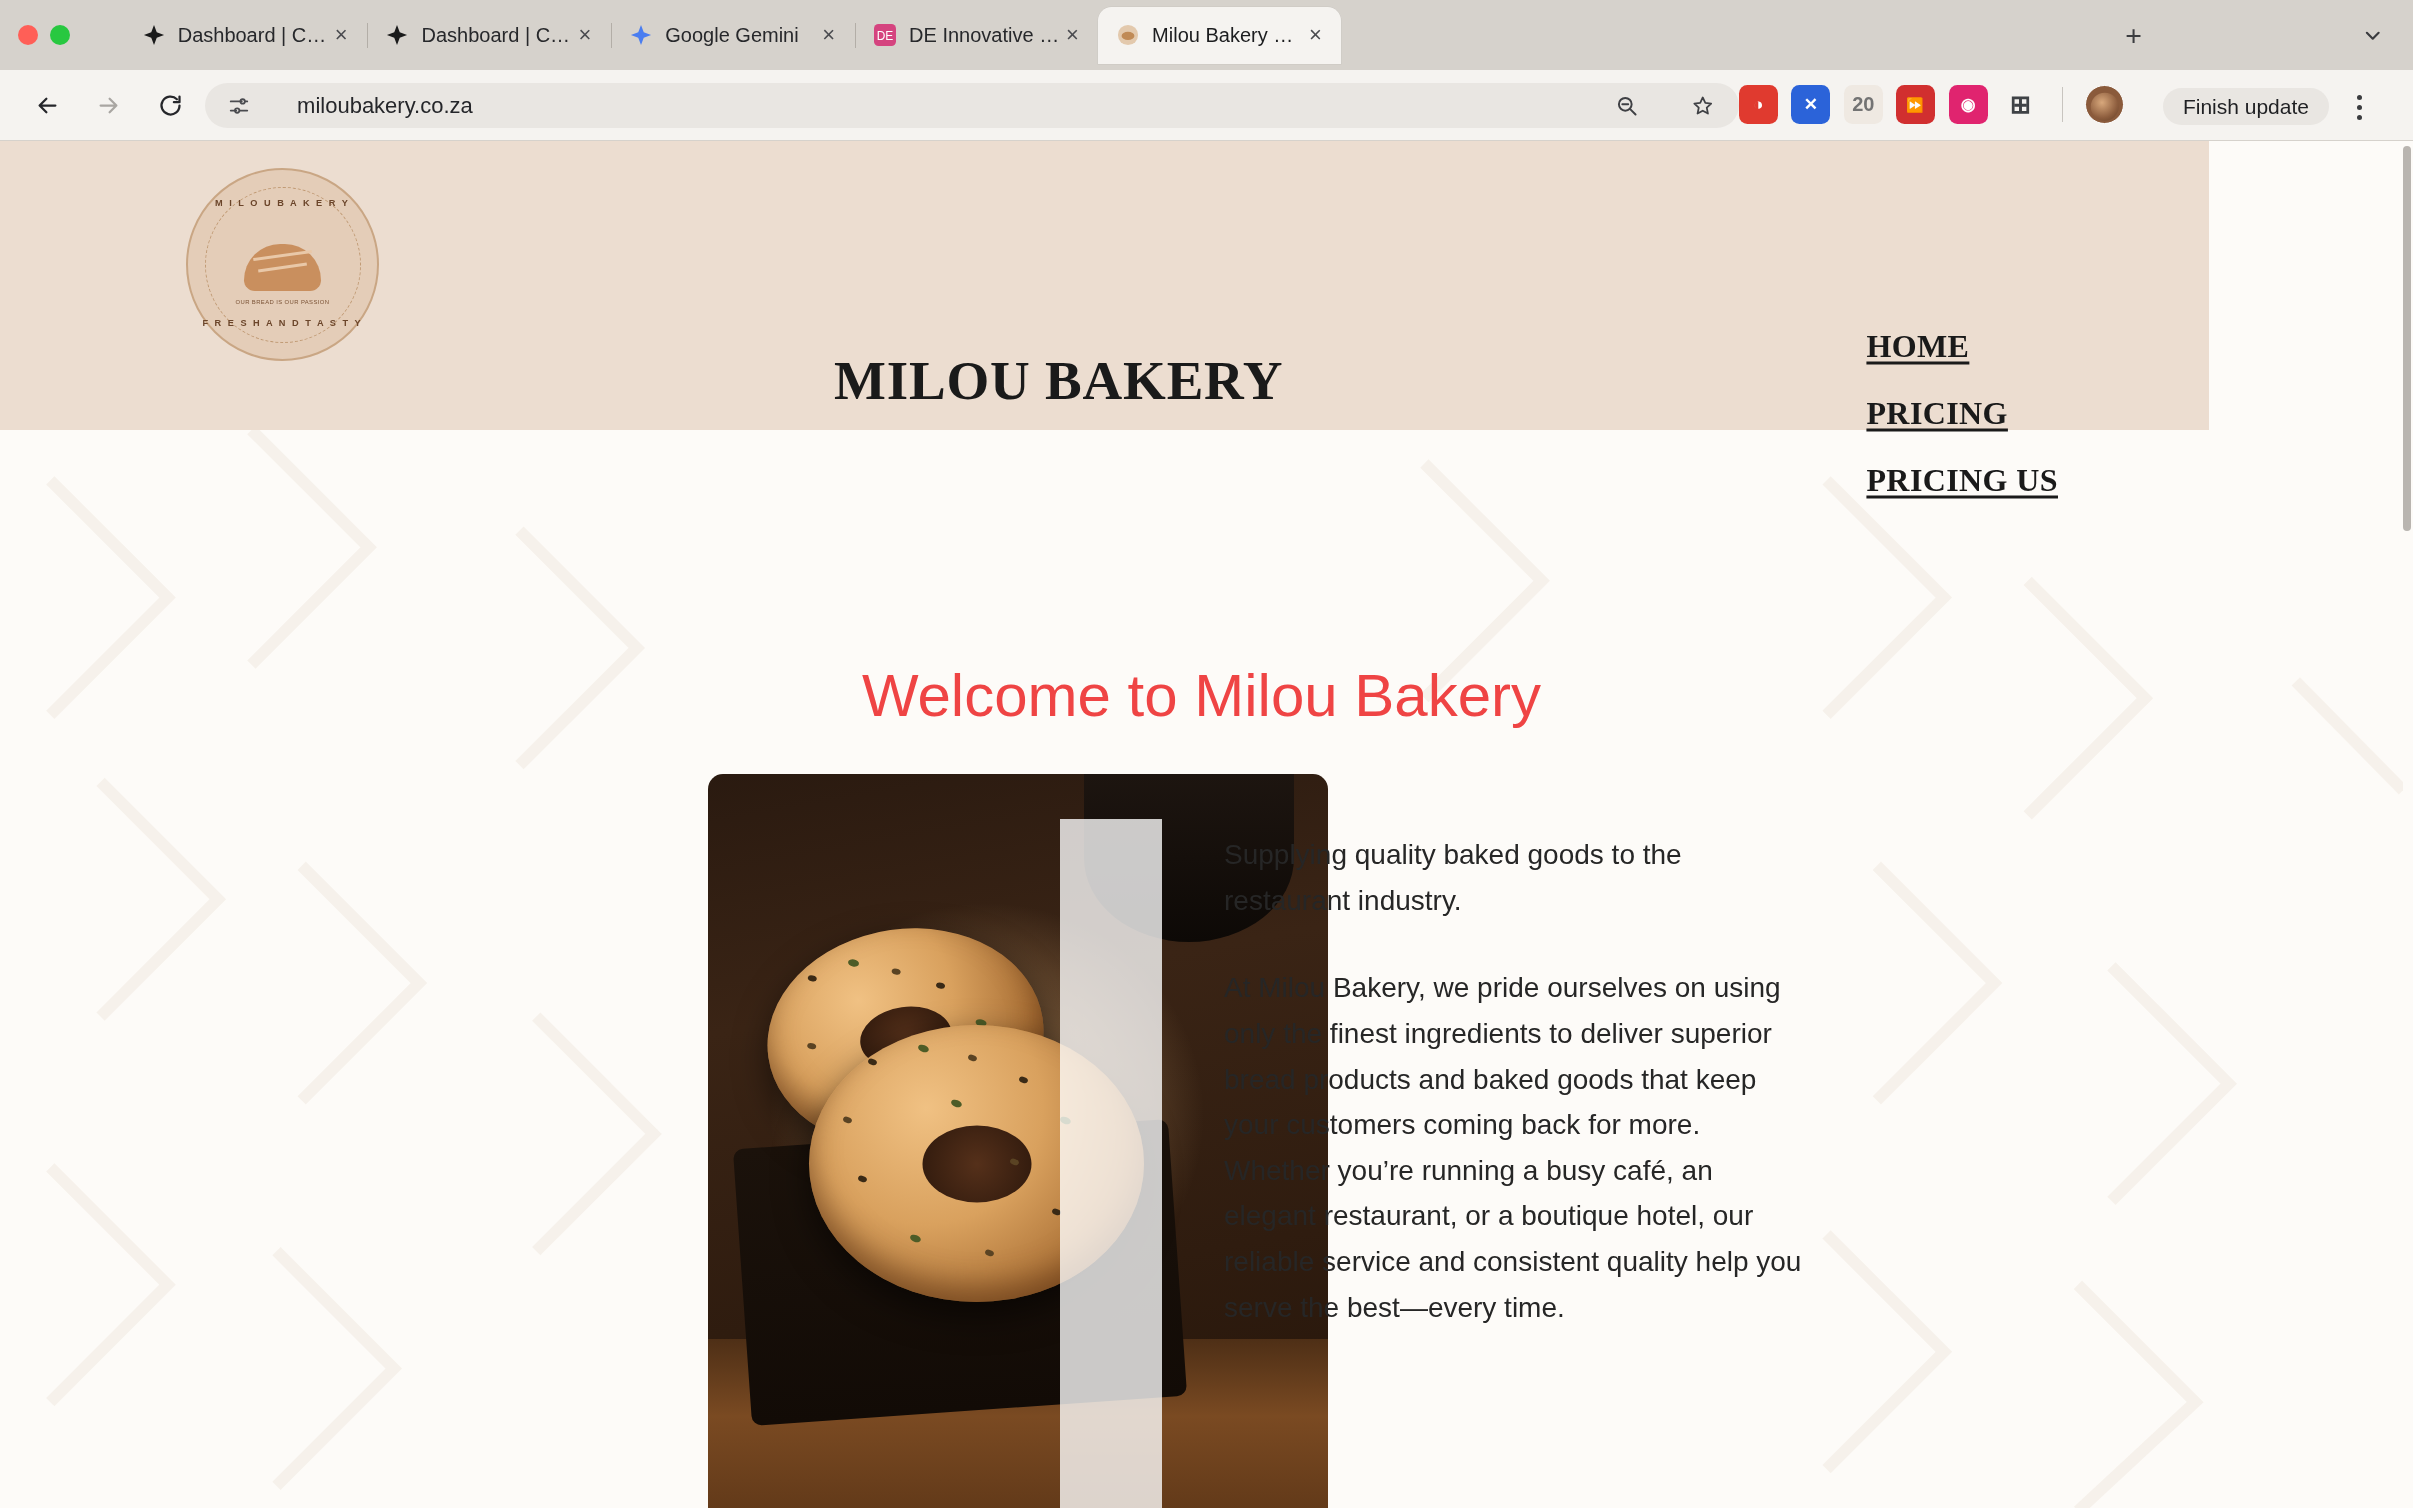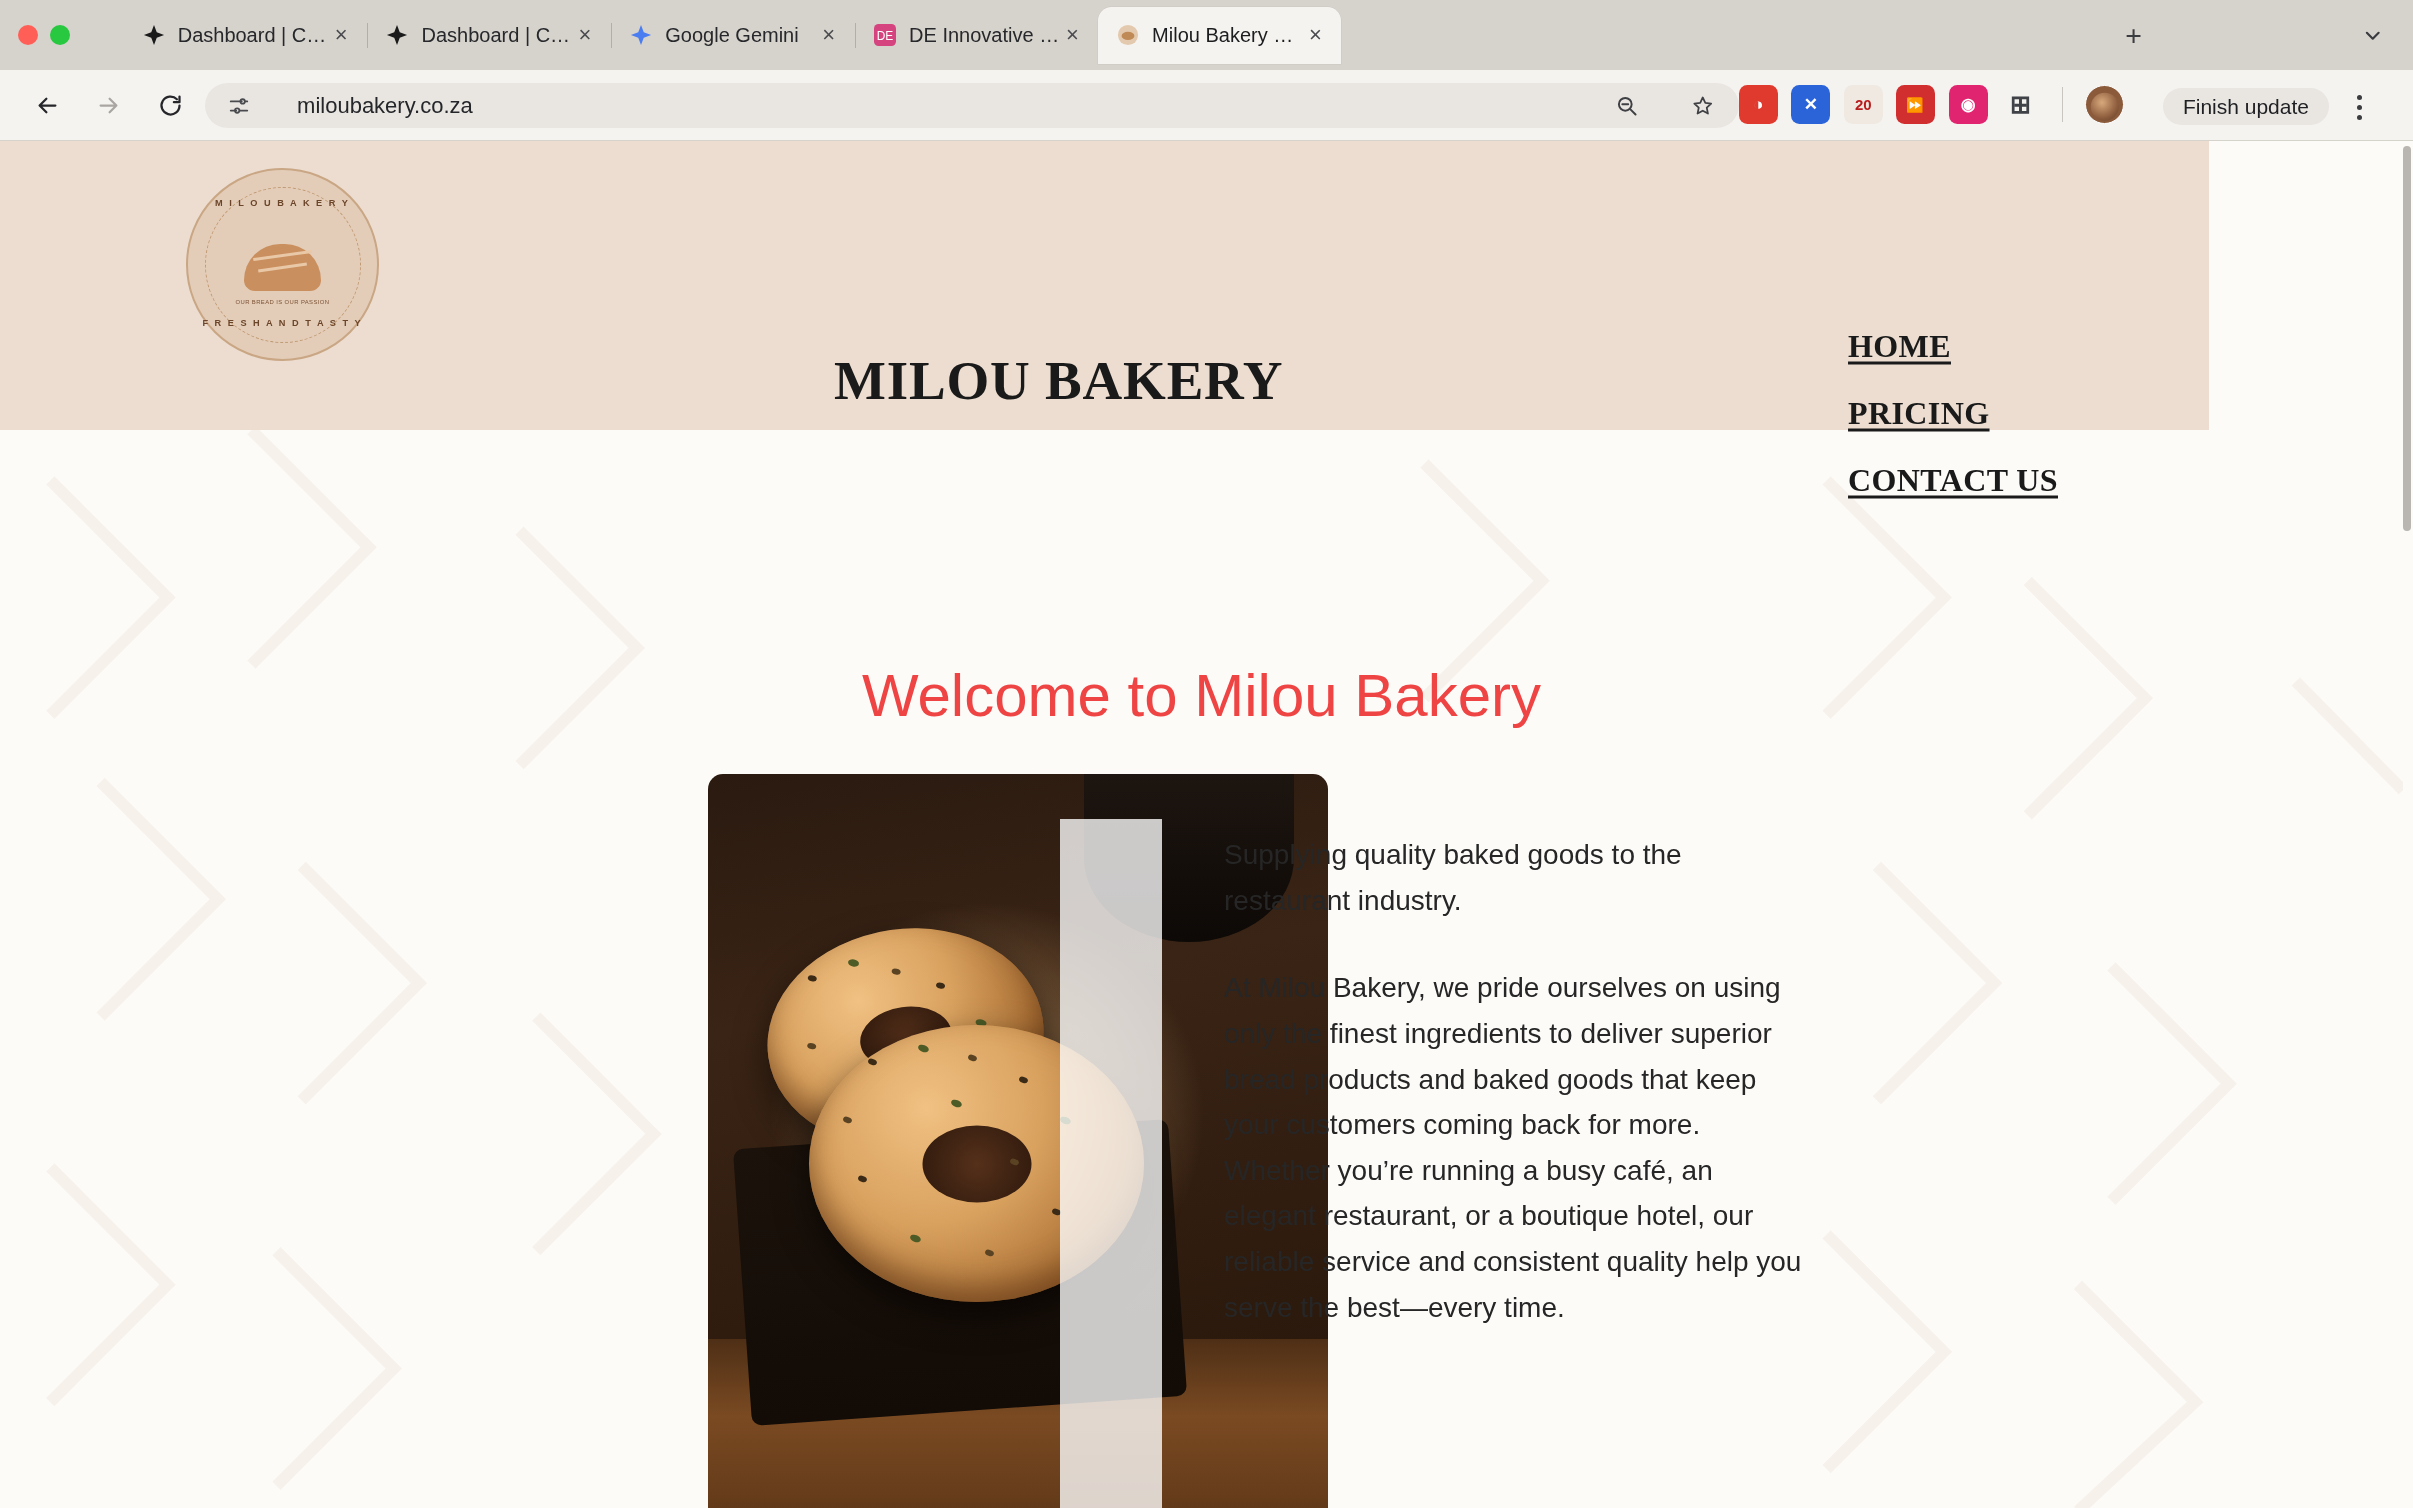--- a/index.html
+++ b/index.html
@@ -382,21 +382,21 @@
       <span class="obtn">
         <svg width="23.5" height="23.5" viewBox="0 0 24 24">
             <path d="M12 3.5l2.6 5.6 6 .7-4.5 4.2 1.2 6-5.3-3-5.3 3 1.2-6L3.4 9.8l6-.7z" stroke="#3f4044" stroke-width="1.8" fill="none" stroke-linejoin="round"></path>
           </svg>
       </span>
     </div>
 
     <div class="ext-icons">
       <div class="ext" style="background:#e03a2f">◑</div>
       <div class="ext" style="background:#2b63d9">✕</div>
-      <div class="ext" style="background:#efe9e2;color:#b91c1c;font-size:15px">20</div>
+      <div class="ext" style="background:#efe9e2;color:#737373;font-size:20px">20</div>
       <div class="ext" style="background:#d12f2f;font-size:14.2px">⏩</div>
       <div class="ext" style="background:#e0246f">◉</div>
       <div class="ext" style="background:transparent;color:#3f4246;font-size:25px">⊞</div>
       <span class="ext-divider"></span>
       <div class="avatar"></div>
     </div>
 
     <div class="finish-update">Finish update</div>
     <div class="kebab">
         <i></i>
@@ -438,21 +438,21 @@
           <span class="logo-mid-text">OUR BREAD IS OUR PASSION</span>
           <span class="logo-bottom-text">F R E S H  A N D  T A S T Y</span>
         </div>
       </div>
 
       <div class="brand">MILOU BAKERY</div>
 
       <nav class="nav">
         <a href="#">HOME</a>
         <a href="#">PRICING</a>
-        <a href="#">CONTACT US</a>
+        <a href="#">PRICING US</a>
       </nav>
     </div>
 
     <div class="hero-title">Welcome to Milou Bakery</div>
 
     <div class="hero-img">
       <div class="counter"></div>
       <div class="cup"></div>
       <div class="plate"></div>
       <div class="bagel bagel-back">

